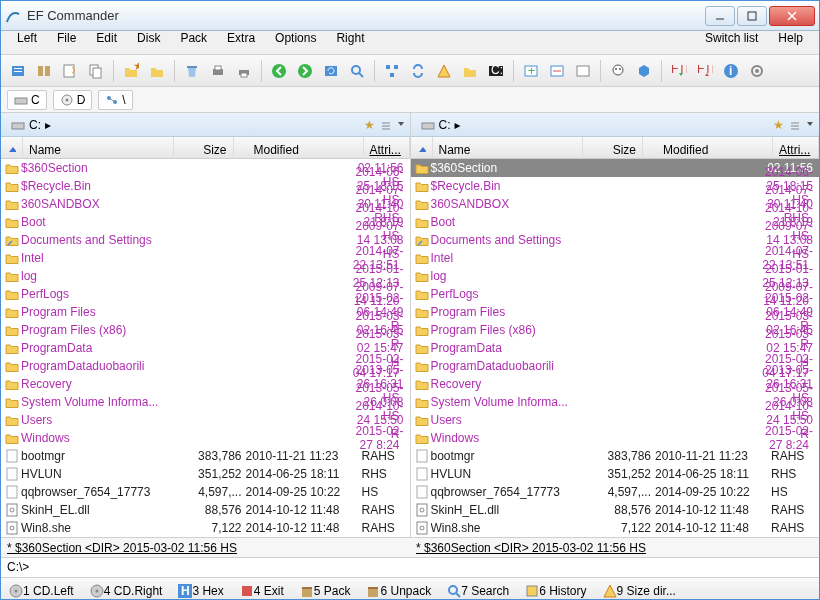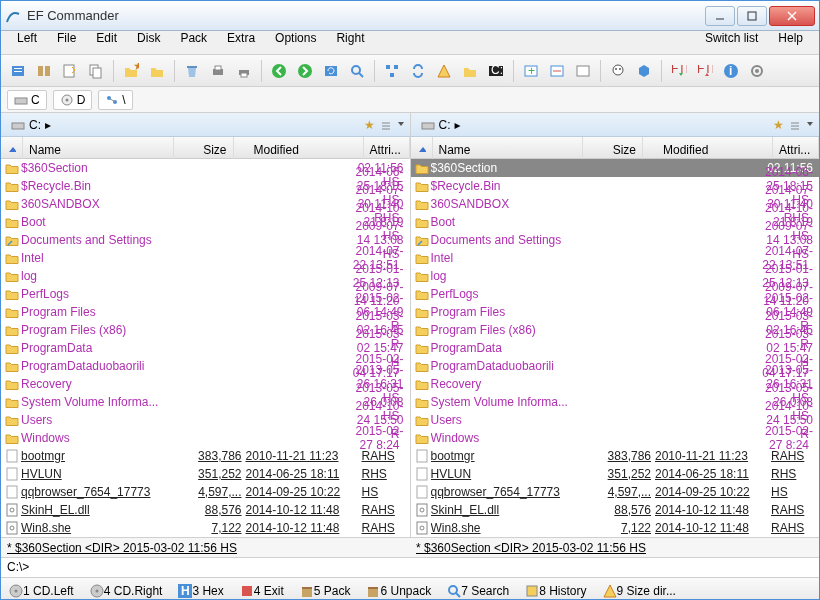--- a/index.html
+++ b/index.html
@@ -23,31 +23,31 @@
 .panel:last-child { border-right: none; }
 .pathbar { height: 24px; background: linear-gradient(#eaf2fb,#d6e6f6); display: flex; align-items: center; padding: 0 4px; border-bottom: 1px solid #bcd; }
 .pathbar .drive { display: flex; align-items: center; gap: 4px; padding: 2px 6px; }
 .pathbar .tools { margin-left: auto; display: flex; gap: 4px; }
 .colhead { height: 22px; background: linear-gradient(#fafafa,#e6e6e6); display: flex; border-bottom: 1px solid #ccc; }
 .colhead .col { padding: 13px 6px; border-right: 1px solid #ddd; display: flex; align-items: center; gap: 4px; }
 .col-up { width: 22px; text-align: center; cursor: pointer; }
 .col-name { flex: 1; }
 .col-size { width: 60px; text-align: right; justify-content: flex-end; }
 .col-mod { width: 116px; margin-left: 14px; }
-.col-attr { width: 46px; }
+.col-attr { width: 46px; text-decoration: underline; }
 .filelist { flex: 1; overflow-y: auto; background: #fff; }
 .row { display: flex; height: 18px; align-items: center; padding: 0 2px; cursor: pointer; }
 .row .ic { width: 18px; display: flex; justify-content: center; }
 .row .nm { flex: 1; white-space: nowrap; overflow: hidden; text-overflow: ellipsis; }
 .row .sz { width: 60px; text-align: right; padding-right: 4px; }
 .row .md { width: 116px; }
 .row .at { width: 46px; text-align: left; padding-right: 4px; }
 .row.dir .nm, .row.dir .sz, .row.dir .md, .row.dir .at,
 .row.sys .nm, .row.sys .sz, .row.sys .md, .row.sys .at { color: #b030b0; }
-.row.file .nm, .row.file .sz, .row.file .md, .row.file .at { color: #222; text-decoration: underline; }
+.row.file .nm, .row.file .sz, .row.file .md, .row.file .at { color: #222; }
 .row.sel { background: #888; }
 .row.sel .nm, .row.sel .sz, .row.sel .md, .row.sel .at { color: #fff; }
 .statusline { height: 20px; background: #f6f6f6; border-top: 1px solid #d0d0d0; padding: 2px 6px; display: flex; align-items: center; text-decoration: underline; }
 .pathline { height: 20px; background: #fff; border-top: 1px solid #d0d0d0; padding: 2px 6px; }
 .fnkeys { height: 26px; background: linear-gradient(#fafafa,#e8e8e8); border-top: 1px solid #d0d0d0; display: flex; align-items: center; gap: 16px; padding: 0 8px; }
 .fnkey { display: flex; align-items: center; cursor: pointer; }
 svg { display: block; }
 </style>
 </head>
 <body>
@@ -971,21 +971,21 @@
         </svg>
       </span>
       <span>7 Search</span>
     </div>
     <div class="fnkey">
       <span>
         <svg width="14" height="14">
           <rect x="2" y="2" width="10" height="10" fill="#f4cf5d" stroke="#888"></rect>
         </svg>
       </span>
-      <span>8 History</span>
+      <span>6 History</span>
     </div>
     <div class="fnkey">
       <span>
         <svg width="14" height="14">
           <path d="M7 1l6 12H1z" fill="#f4cf5d" stroke="#d08020"></path>
         </svg>
       </span>
       <span>9 Size dir...</span>
     </div>
   </div>

